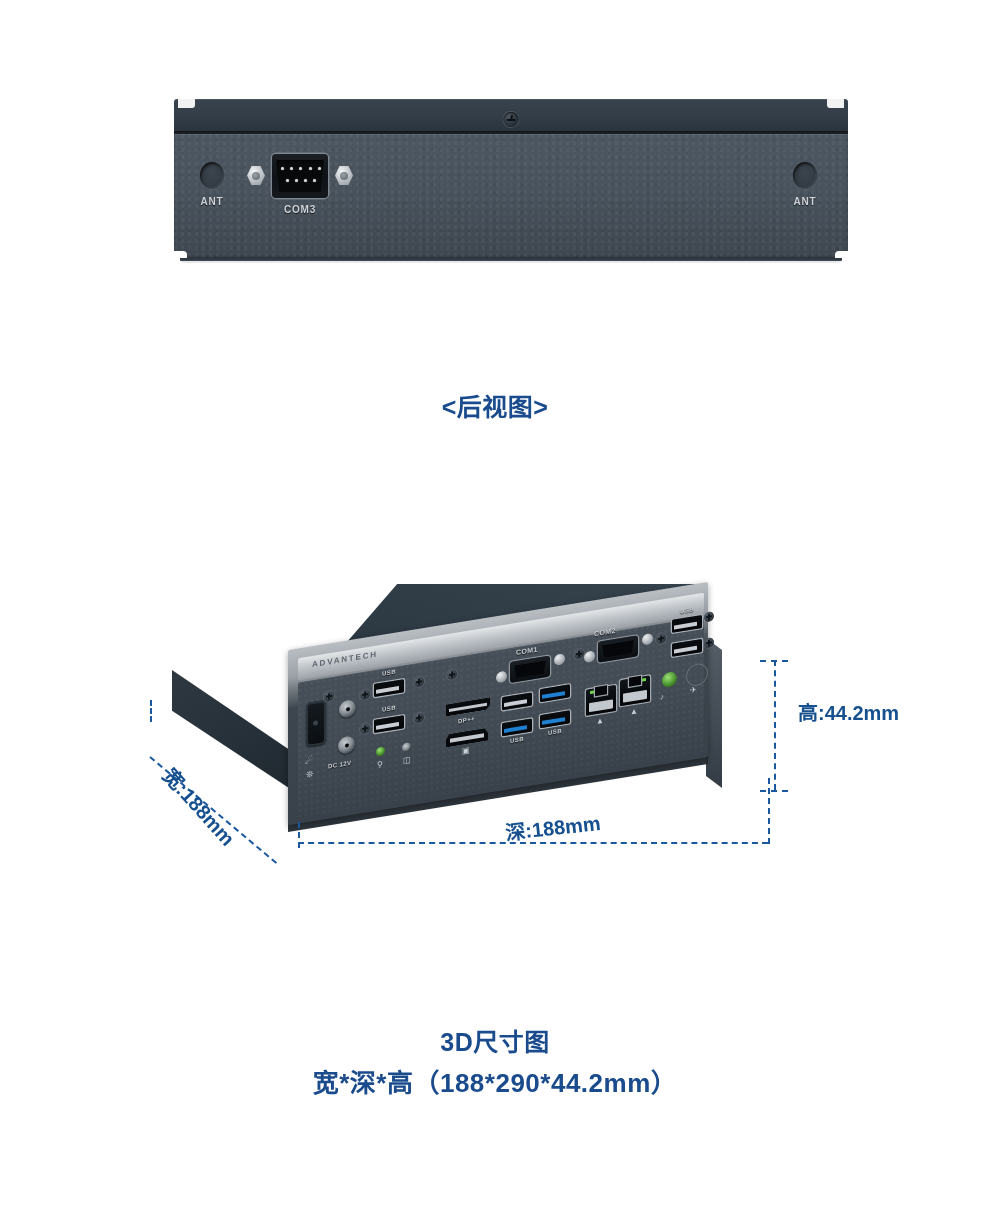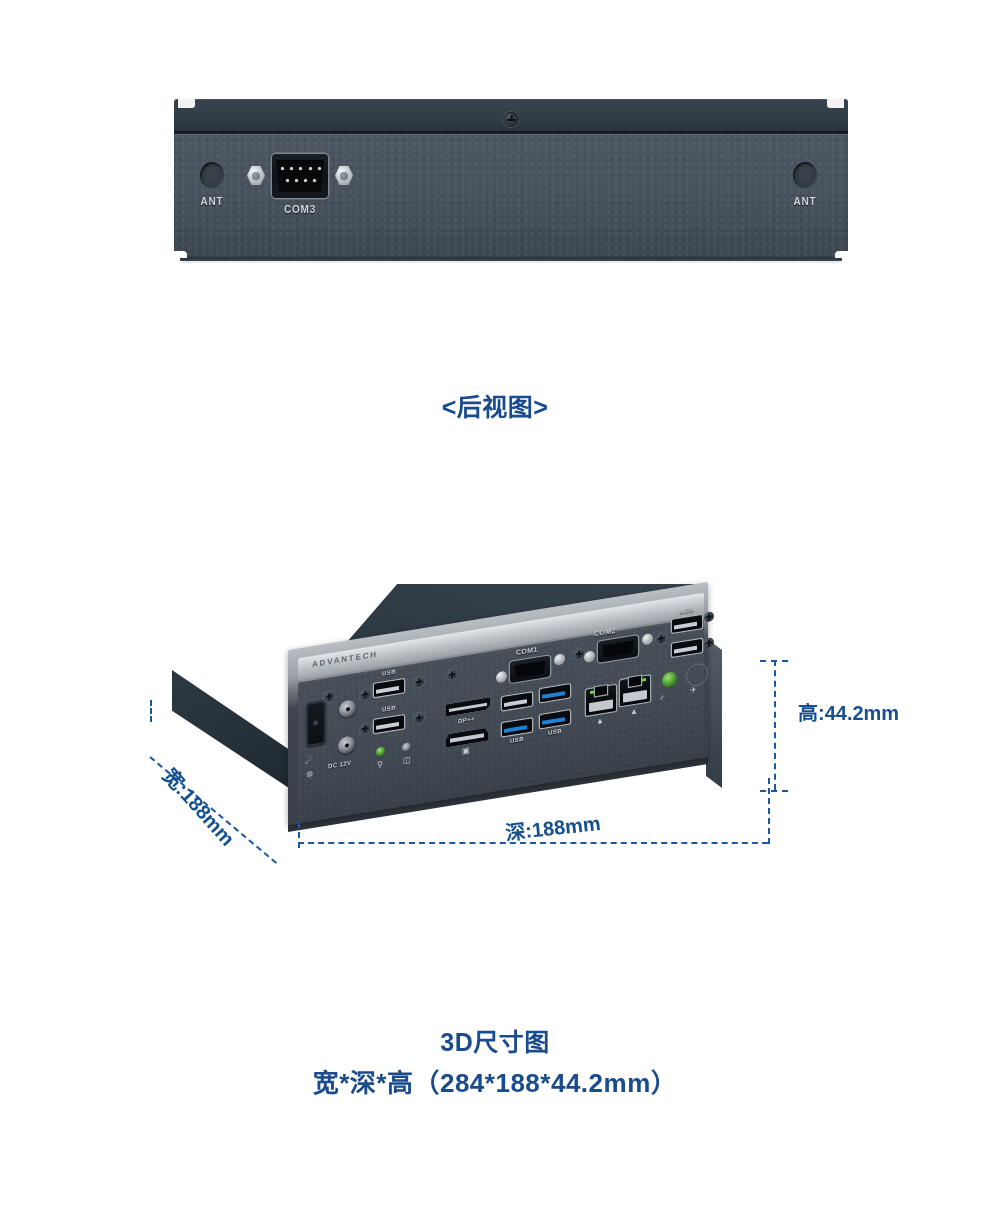--- a/index.html
+++ b/index.html
@@ -465,13 +465,13 @@
   <span class="dim-vline" style="left:178px;top:262px;height:26px;"></span>
   <span class="dim-vline" style="left:648px;top:218px;height:66px;"></span>
   <span class="dim-text" id="dim-depth" style="left:385px;top:252px;font-size:20px;transform:rotate(-6deg);">深:188mm</span>
 
   <span class="dim-line" style="left:30px;top:196px;width:165px;transform:rotate(40deg);transform-origin:left center;"></span>
   <span class="dim-vline" style="left:30px;top:140px;height:22px;"></span>
   <span class="dim-text" id="dim-width" style="left:48px;top:196px;font-size:20px;transform:rotate(48deg);transform-origin:left center;">宽:188mm</span>
 </div>
 
 <div class="abs caption" style="left:0;top:1022px;width:990px;font-size:25px;">3D尺寸图</div>
-<div class="abs caption" style="left:0;top:1062px;width:990px;font-size:26px;">宽*深*高（284*188*44.2mm）</div>
+<div class="abs caption" style="left:0;top:1062px;width:990px;font-size:26px;">宽*深*高（188*290*44.2mm）</div>
 
 </body></html>

